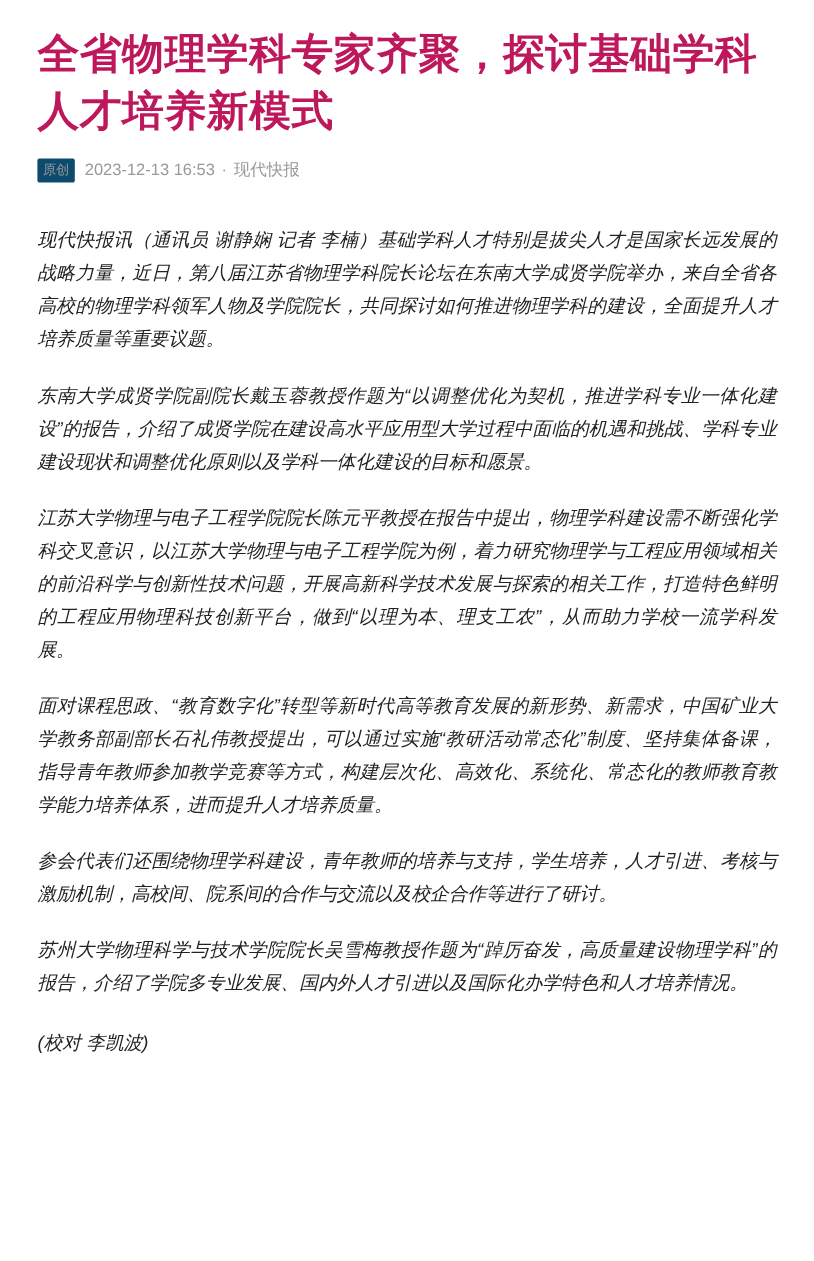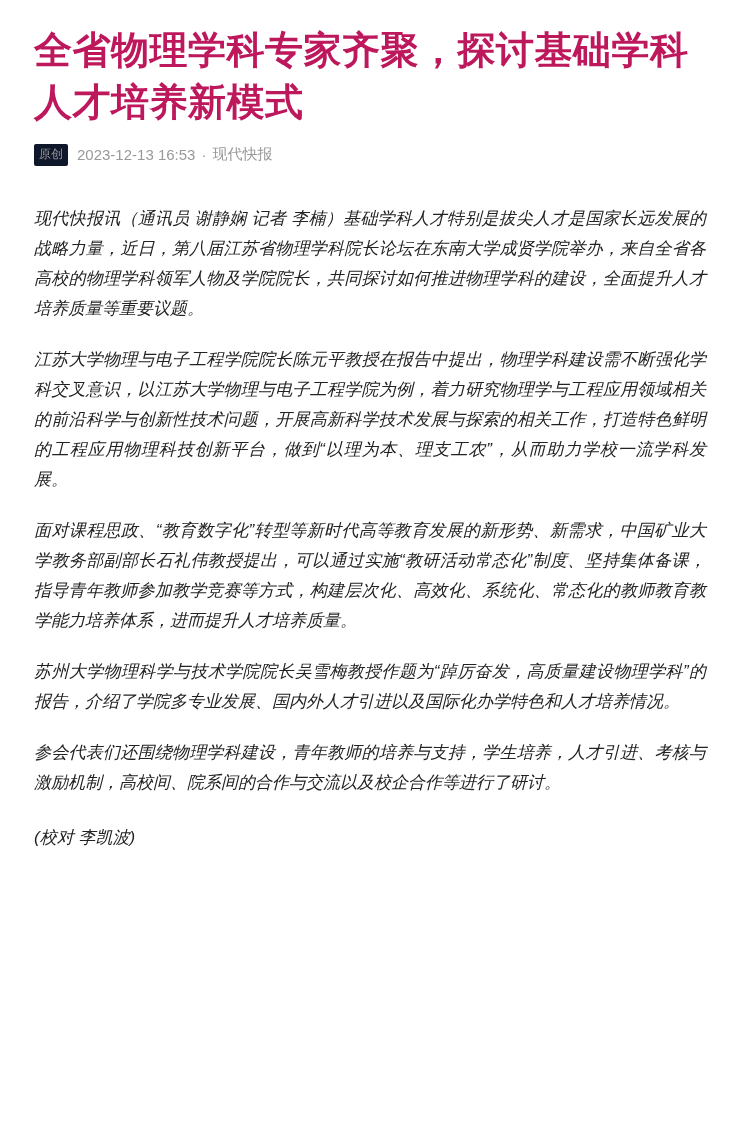--- a/index.html
+++ b/index.html
@@ -29,21 +29,21 @@
   .meta-row {
     margin-top: 16px;
     display: flex;
     align-items: center;
     gap: 9px;
     font-size: 15px;
     color: #999999;
   }
   .origin-badge {
     display: inline-block;
-    background: #0f172a;
+    background: #0c4a6e;
     color: #999999;
     font-size: 12px;
     line-height: 1.3;
     padding: 3px 5px;
     border-radius: 2px;
   }
   .meta-text {
     display: inline-flex;
     align-items: center;
     gap: 6px;
@@ -79,20 +79,21 @@
     <span class="origin-badge">原创</span>
     <span class="meta-text">
       <span>2023-12-13 16:53</span>
       <span>·</span>
       <span>现代快报</span>
     </span>
   </div>
 
   <div class="article-body">
     <p class="para">现代快报讯（通讯员 谢静娴 记者 李楠）基础学科人才特别是拔尖人才是国家长远发展的战略力量，近日，第八届江苏省物理学科院长论坛在东南大学成贤学院举办，来自全省各高校的物理学科领军人物及学院院长，共同探讨如何推进物理学科的建设，全面提升人才培养质量等重要议题。</p>
+    <p class="para">东南大学成贤学院副院长戴玉蓉教授作题为“以调整优化为契机，推进学科专业一体化建设”的报告，介绍了成贤学院在建设高水平应用型大学过程中面临的机遇和挑战、学科专业建设现状和调整优化原则以及学科一体化建设的目标和愿景。</p>
     <p class="para">江苏大学物理与电子工程学院院长陈元平教授在报告中提出，物理学科建设需不断强化学科交叉意识，以江苏大学物理与电子工程学院为例，着力研究物理学与工程应用领域相关的前沿科学与创新性技术问题，开展高新科学技术发展与探索的相关工作，打造特色鲜明的工程应用物理科技创新平台，做到“以理为本、理支工农”，从而助力学校一流学科发展。</p>
     <p class="para">面对课程思政、“教育数字化”转型等新时代高等教育发展的新形势、新需求，中国矿业大学教务部副部长石礼伟教授提出，可以通过实施“教研活动常态化”制度、坚持集体备课，指导青年教师参加教学竞赛等方式，构建层次化、高效化、系统化、常态化的教师教育教学能力培养体系，进而提升人才培养质量。</p>
+    <p class="para">参会代表们还围绕物理学科建设，青年教师的培养与支持，学生培养，人才引进、考核与激励机制，高校间、院系间的合作与交流以及校企合作等进行了研讨。</p>
     <p class="para">苏州大学物理科学与技术学院院长吴雪梅教授作题为“踔厉奋发，高质量建设物理学科”的报告，介绍了学院多专业发展、国内外人才引进以及国际化办学特色和人才培养情况。</p>
-    <p class="para">参会代表们还围绕物理学科建设，青年教师的培养与支持，学生培养，人才引进、考核与激励机制，高校间、院系间的合作与交流以及校企合作等进行了研讨。</p>
     <p class="proof-line">(校对 李凯波)</p>
   </div>
 
 </div>
 
 </body></html>

